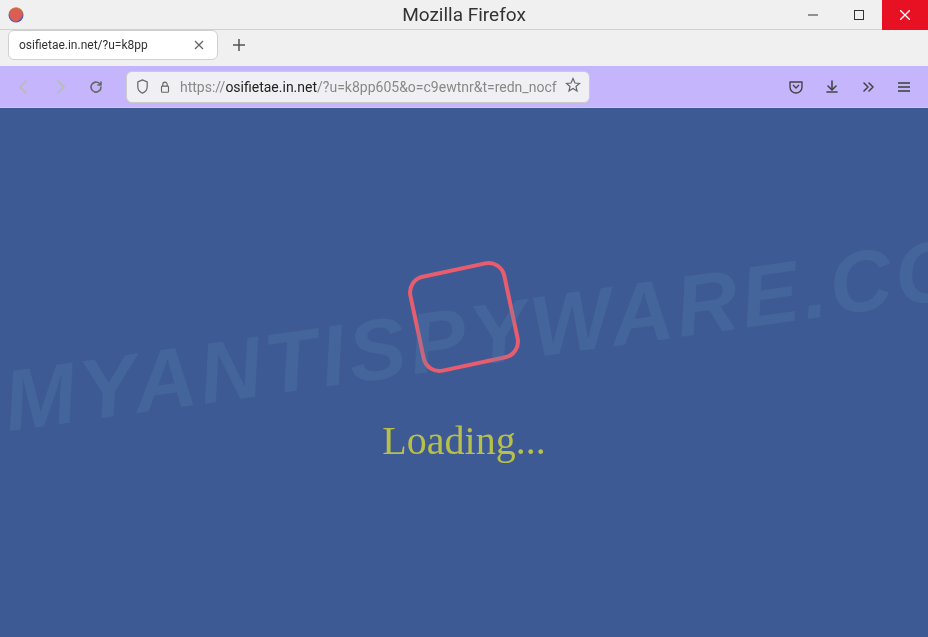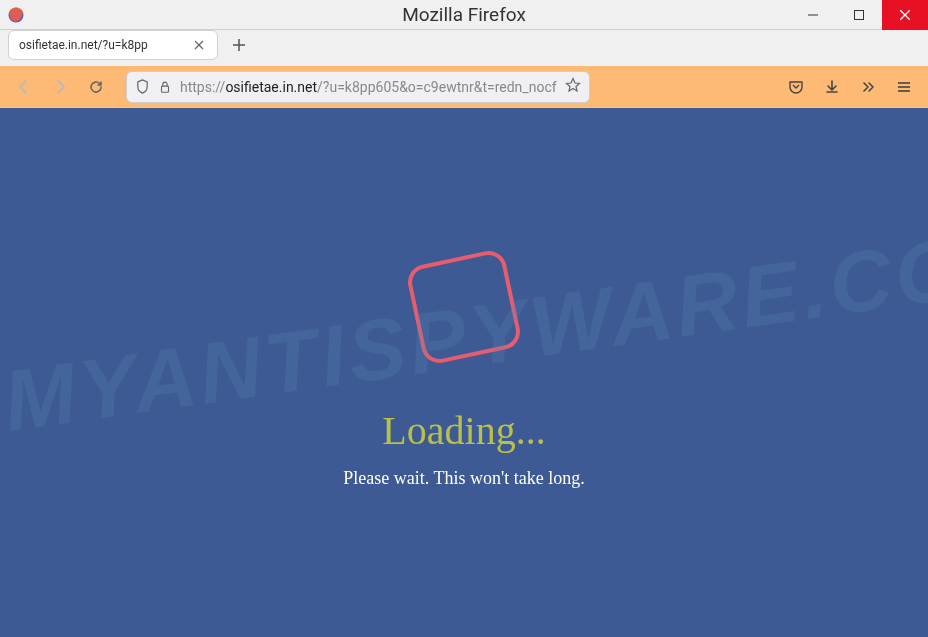--- a/index.html
+++ b/index.html
@@ -114,21 +114,21 @@
       align-items: center;
       justify-content: center;
       font-size: 16px;
       color: #555;
       margin-left: 6px;
     }
     
     
     .toolbar {
       height: 42px;
-      background: #fdba74;
+      background: #c4b5fd;
       display: flex;
       align-items: center;
       padding: 0 10px;
       gap: 8px;
       border-bottom: 1px solid #d0d0d0;
     }
     
     .nav-button {
       width: 28px;
       height: 28px;
@@ -355,14 +355,13 @@
         <line x1="2" y1="8" x2="14" y2="8" stroke="#444" stroke-width="1.6"></line>
         <line x1="2" y1="12" x2="14" y2="12" stroke="#444" stroke-width="1.6"></line>
       </svg>
   </div>
 </div>
 
 <div class="content">
   <div class="watermark">MYANTISPYWARE.COM</div>
   <div class="spinner-box"></div>
   <div class="loading-title">Loading...</div>
-  <div class="loading-subtitle">Please wait. This won't take long.</div>
 </div>
 
 </body></html>

